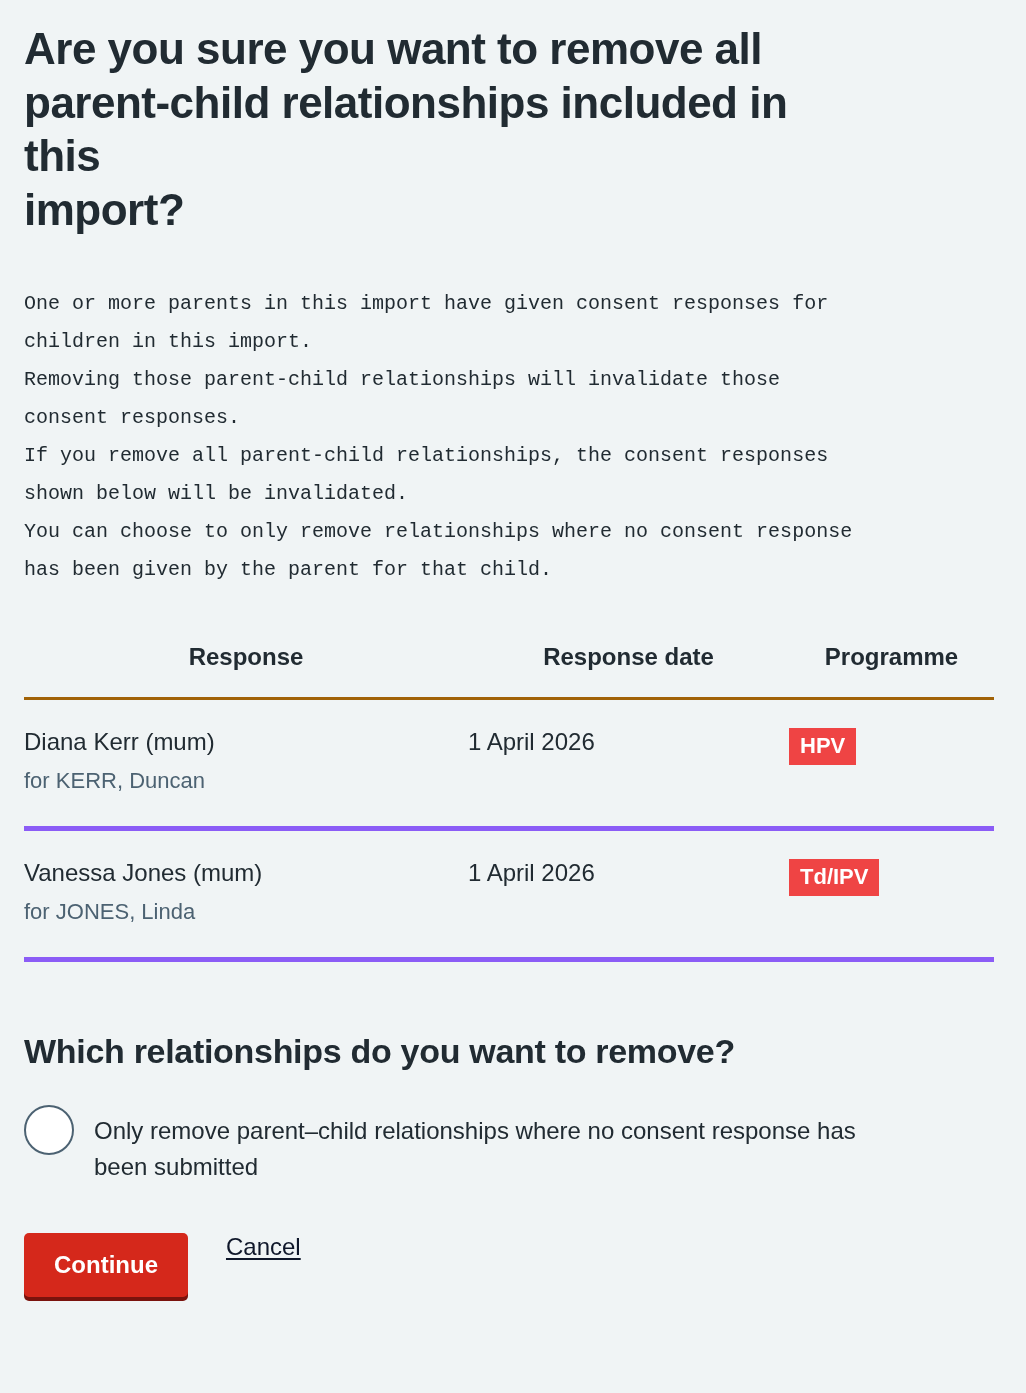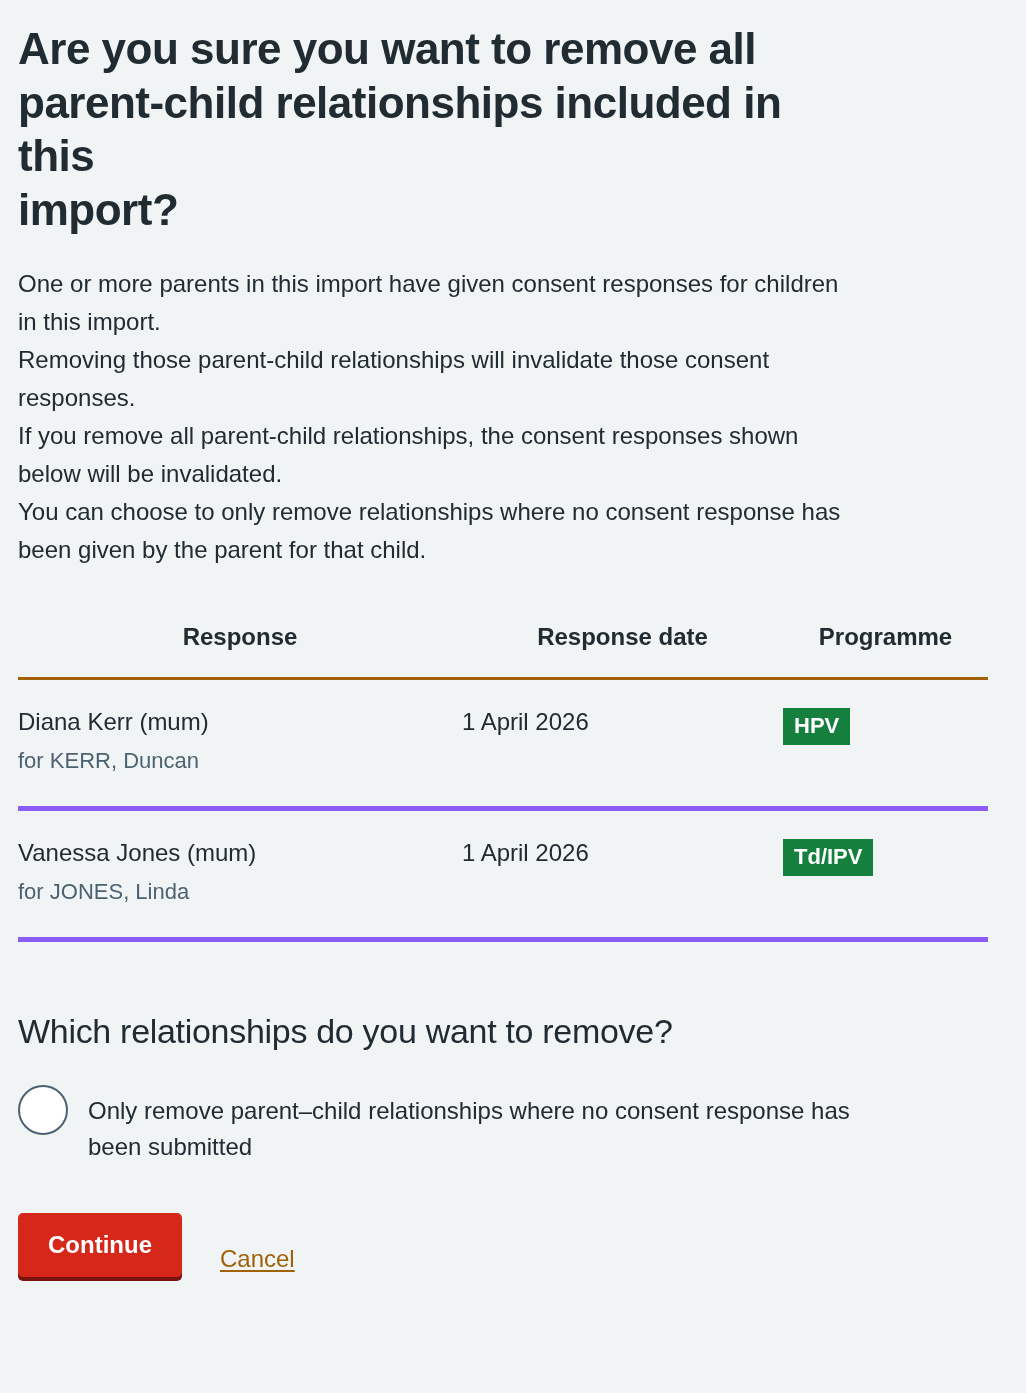--- a/index.html
+++ b/index.html
@@ -6,37 +6,38 @@
   html, body {
     width: 1026px;
     min-height: 1393px;
     background: #f0f4f5;
     font-family: "Liberation Sans", sans-serif;
     color: #212b32;
   }
   .container {
     width: 890px;
     min-height: 1393px;
-    padding: 22px 28px 40px 18px;
+    padding: 22px 28px 40px 24px;
   }
   h1.page-title {
     font-size: 44px;
     line-height: 1.22;
     font-weight: 700;
     color: #212b32;
     letter-spacing: -0.5px;
     max-width: 980px;
   }
   h1.page-title span { display: block; }
   .intro {
-    margin-top: 28px;
-    font-size: 24px;
+    margin-top: 48px;
+    font-size: 20px;
     line-height: 38px;
     color: #212b32;
     max-width: 975px;
+    font-family: Liberation Mono, monospace;
   }
   .intro span { display: block; }
 
   table.consent-table {
     margin-top: 54px;
     width: 970px;
     border-collapse: collapse;
     table-layout: fixed;
   }
   table.consent-table col.c1 { width: 444px; }
@@ -58,32 +59,32 @@
     color: #212b32;
   }
   .row-name { font-size: 24px; color: #212b32; }
   .row-for {
     margin-top: 12px;
     font-size: 22px;
     color: #4c6272;
   }
   .badge {
     display: inline-block;
-    background: #15803d;
+    background: #ef4444;
     color: #ffffff;
     font-weight: 700;
     font-size: 22px;
     line-height: 1;
     padding: 7px 11px 8px 11px;
   }
 
   h2.question-legend {
     margin-top: 70px;
     font-size: 34px;
-    font-weight: 400;
+    font-weight: 700;
     color: #212b32;
     letter-spacing: -0.3px;
   }
   .radios { margin-top: 34px; }
   .radio-item {
     display: grid;
     grid-template-columns: 70px 1fr;
     align-items: start;
     margin-bottom: 26px;
   }
@@ -123,25 +124,24 @@
     font-size: 24px;
     font-weight: 700;
     padding: 18px 30px 18px 30px;
     border-radius: 5px;
     box-shadow: 0 4px 0 #7a130d;
     cursor: pointer;
   }
   .cancel-link {
     margin-left: 38px;
     font-size: 24px;
-    color: #a16207;
+    color: #0f172a;
     text-decoration: underline;
     text-underline-offset: 3px;
     cursor: pointer;
-    margin-top: 32px;
   }
 </style>
 </head>
 <body>
 
 <div class="container">
 
   <h1 class="page-title">
     <span>Are you sure you want to remove all</span>
     <span>parent-child relationships included in this</span>

